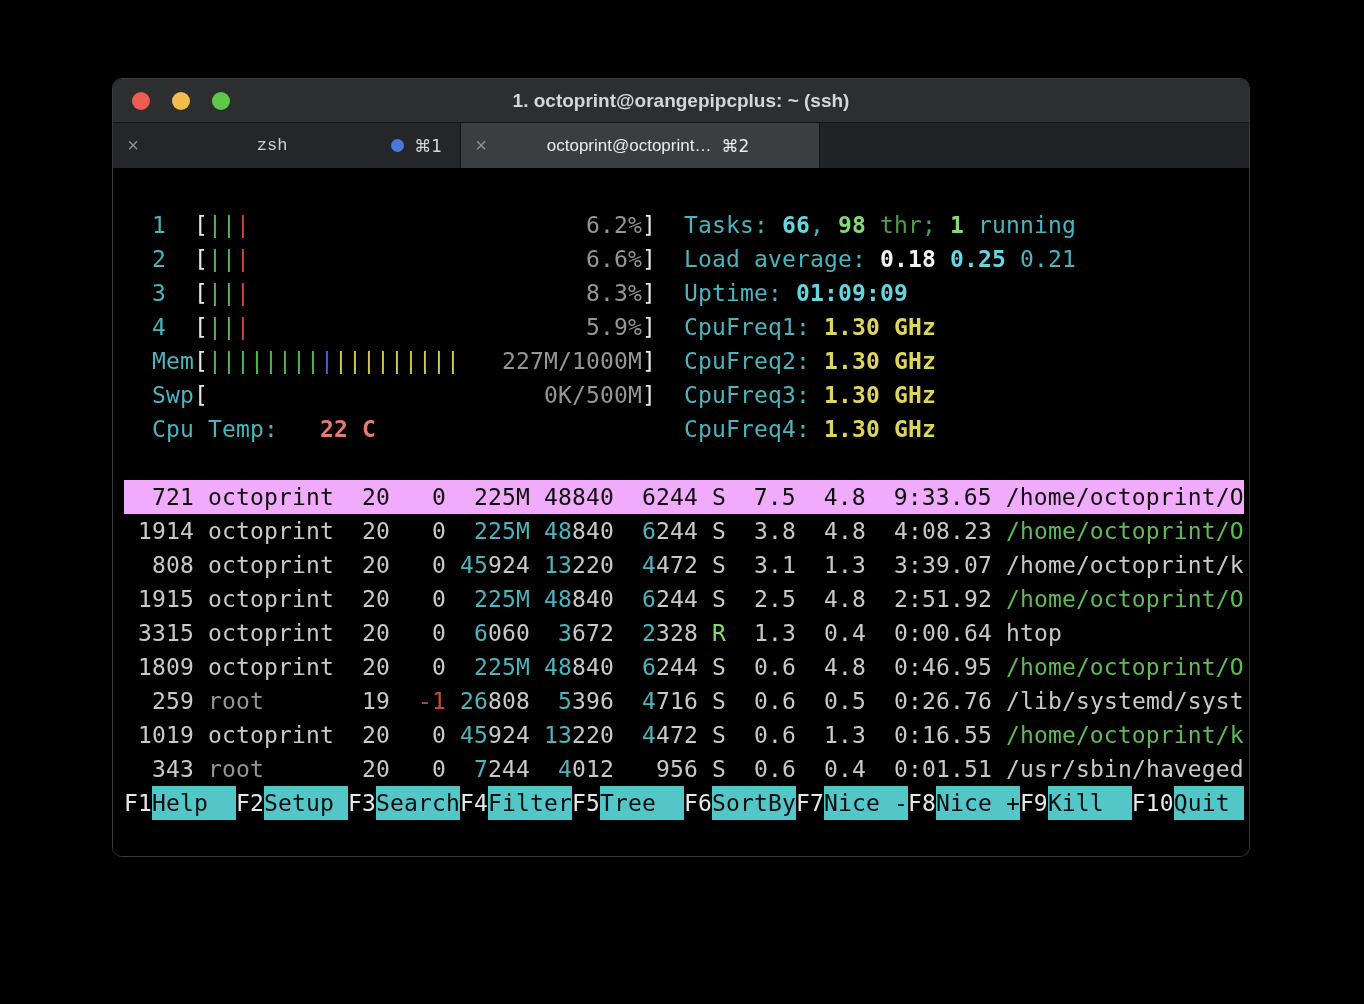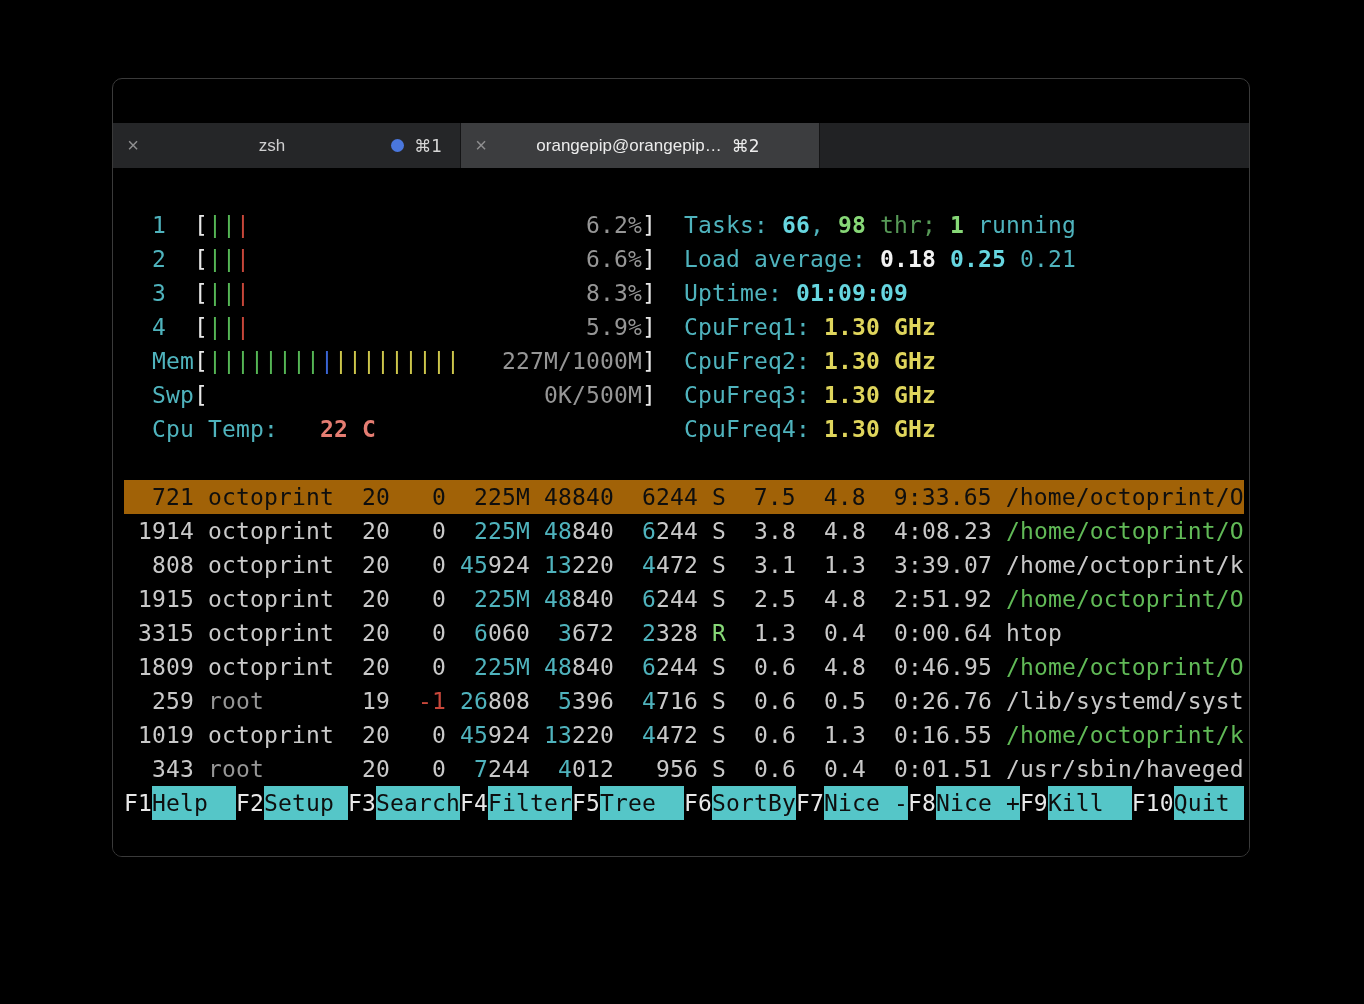--- a/index.html
+++ b/index.html
@@ -36,70 +36,76 @@
     color:var(--chrome_text); font-size:17px;
   }
   .tab.inactive { width:348px; background:var(--chrome_tab_inactive); }
   .tab.active   { width:359px; background:var(--chrome_tab_active); color:#ececec; }
   .tab .close {
     width:40px; text-align:center; font-size:20px; color:#8f8f90; cursor:default;
   }
   .tab .tab-center { flex:1; display:flex; align-items:center; justify-content:center; gap:10px; }
   .tab .dot { width:13px; height:13px; border-radius:50%; background:var(--tab_dot_blue); }
   .tab .shortcut { font-family:"DejaVu Sans","Liberation Sans",sans-serif; font-size:17px; }
-  .tab.inactive .tab-label { color:#cfcfd0; }
+  .tab.inactive .tab-label { color:#cfcfd0;font-family:Liberation Mono, monospace; }
 
   .terminal {
     position:absolute; left:0; top:89px; width:100%; height:690px;
     background:#000; padding:40px 0 0 11px;
     font-family:"DejaVu Sans Mono", monospace;
     font-size:23px; letter-spacing:0.15px;
     color:var(--def);
   }
   .tline { height:34px; white-space:pre; }
   .tline span {
     display:inline-block; height:34px; line-height:34px;
     vertical-align:top; white-space:pre;
   }
 </style>
 </head>
 <body>
 
 <div class="window">
 
+  <div class="titlebar">
+    <div class="traffic red"></div>
+    <div class="traffic yellow"></div>
+    <div class="traffic green"></div>
+    <div class="window-title">1. octoprint@orangepipcplus: ~ (ssh)</div>
+  </div>
 
   <div class="tabbar">
     <div class="tab inactive">
       <span class="close">×</span>
       <span class="tab-center">
         <span class="tab-label">zsh</span>
       </span>
       <span class="dot"></span>
       <span class="shortcut" style="margin:0 18px 0 10px;">⌘1</span>
     </div>
     <div class="tab active">
       <span class="close">×</span>
       <span class="tab-center">
-        <span class="tab-label">orangepip@orangepip…</span>
+        <span class="tab-label">octoprint@octoprint…</span>
         <span class="shortcut">⌘2</span>
       </span>
       <span style="width:24px;"></span>
     </div>
   </div>
 
   <div class="terminal">
       <div class="tline"><span style="color: rgb(79, 179, 189);">  1  </span><span style="color: rgb(232, 232, 232);">[</span><span style="color: rgb(85, 182, 85);">||</span><span style="color: rgb(200, 71, 58);">|</span><span style="color: rgb(201, 201, 201);">                        </span><span style="color: rgb(150, 150, 150);">6.2%</span><span style="color: rgb(232, 232, 232);">]</span><span style="color: rgb(201, 201, 201);">  </span><span style="color: rgb(79, 179, 189);">Tasks: </span><span style="color: rgb(103, 214, 224); font-weight: bold;">66</span><span style="color: rgb(79, 179, 189);">, </span><span style="color: rgb(135, 216, 119); font-weight: bold;">98</span><span style="color: rgb(201, 201, 201);"> </span><span style="color: rgb(87, 154, 87);">thr</span><span style="color: rgb(87, 154, 87);">; </span><span style="color: rgb(135, 216, 119); font-weight: bold;">1</span><span style="color: rgb(79, 179, 189);"> running</span></div>
       <div class="tline"><span style="color: rgb(79, 179, 189);">  2  </span><span style="color: rgb(232, 232, 232);">[</span><span style="color: rgb(85, 182, 85);">||</span><span style="color: rgb(200, 71, 58);">|</span><span style="color: rgb(201, 201, 201);">                        </span><span style="color: rgb(150, 150, 150);">6.6%</span><span style="color: rgb(232, 232, 232);">]</span><span style="color: rgb(201, 201, 201);">  </span><span style="color: rgb(79, 179, 189);">Load average: </span><span style="color: rgb(242, 242, 242); font-weight: bold;">0.18</span><span style="color: rgb(201, 201, 201);"> </span><span style="color: rgb(103, 214, 224); font-weight: bold;">0.25</span><span style="color: rgb(201, 201, 201);"> </span><span style="color: rgb(79, 179, 189);">0.21</span></div>
       <div class="tline"><span style="color: rgb(79, 179, 189);">  3  </span><span style="color: rgb(232, 232, 232);">[</span><span style="color: rgb(85, 182, 85);">||</span><span style="color: rgb(200, 71, 58);">|</span><span style="color: rgb(201, 201, 201);">                        </span><span style="color: rgb(150, 150, 150);">8.3%</span><span style="color: rgb(232, 232, 232);">]</span><span style="color: rgb(201, 201, 201);">  </span><span style="color: rgb(79, 179, 189);">Uptime: </span><span style="color: rgb(103, 214, 224); font-weight: bold;">01:09:09</span></div>
       <div class="tline"><span style="color: rgb(79, 179, 189);">  4  </span><span style="color: rgb(232, 232, 232);">[</span><span style="color: rgb(85, 182, 85);">||</span><span style="color: rgb(200, 71, 58);">|</span><span style="color: rgb(201, 201, 201);">                        </span><span style="color: rgb(150, 150, 150);">5.9%</span><span style="color: rgb(232, 232, 232);">]</span><span style="color: rgb(201, 201, 201);">  </span><span style="color: rgb(79, 179, 189);">CpuFreq1: </span><span style="color: rgb(223, 213, 92); font-weight: bold;">1.30 GHz</span></div>
       <div class="tline"><span style="color: rgb(79, 179, 189);">  Mem</span><span style="color: rgb(232, 232, 232);">[</span><span style="color: rgb(85, 182, 85);">||||||||</span><span style="color: rgb(58, 101, 213);">|</span><span style="color: rgb(205, 198, 75);">|||||||||</span><span style="color: rgb(201, 201, 201);">   </span><span style="color: rgb(150, 150, 150);">227M/1000M</span><span style="color: rgb(232, 232, 232);">]</span><span style="color: rgb(201, 201, 201);">  </span><span style="color: rgb(79, 179, 189);">CpuFreq2: </span><span style="color: rgb(223, 213, 92); font-weight: bold;">1.30 GHz</span></div>
       <div class="tline"><span style="color: rgb(79, 179, 189);">  Swp</span><span style="color: rgb(232, 232, 232);">[</span><span style="color: rgb(201, 201, 201);">                        </span><span style="color: rgb(150, 150, 150);">0K/500M</span><span style="color: rgb(232, 232, 232);">]</span><span style="color: rgb(201, 201, 201);">  </span><span style="color: rgb(79, 179, 189);">CpuFreq3: </span><span style="color: rgb(223, 213, 92); font-weight: bold;">1.30 GHz</span></div>
       <div class="tline"><span style="color: rgb(79, 179, 189);">  Cpu Temp:</span><span style="color: rgb(201, 201, 201);">   </span><span style="color: rgb(229, 125, 114); font-weight: bold;">22 C</span><span style="color: rgb(201, 201, 201);">                      </span><span style="color: rgb(79, 179, 189);">CpuFreq4: </span><span style="color: rgb(223, 213, 92); font-weight: bold;">1.30 GHz</span></div>
       <div class="tline"></div>
-      <div class="tline"><span style="color: rgb(14, 14, 14); background-color: #a16207;">  721 octoprint  20   0  225M 48840  6244 S  7.5  4.8  9:33.65 /home/octoprint/O</span></div>
+      <div class="tline"><span style="color: rgb(14, 14, 14); background-color: #f0abfc;">  721 octoprint  20   0  225M 48840  6244 S  7.5  4.8  9:33.65 /home/octoprint/O</span></div>
       <div class="tline"><span style="color: rgb(201, 201, 201);"> 1914 octoprint  20   0  </span><span style="color: rgb(79, 179, 189);">225M</span><span style="color: rgb(201, 201, 201);"> </span><span style="color: rgb(79, 179, 189);">48</span><span style="color: rgb(201, 201, 201);">840</span><span style="color: rgb(201, 201, 201);">  </span><span style="color: rgb(79, 179, 189);">6</span><span style="color: rgb(201, 201, 201);">244</span><span style="color: rgb(201, 201, 201);"> S  3.8  4.8  4:08.23 </span><span style="color: rgb(97, 186, 87);">/home/octoprint/O</span></div>
       <div class="tline"><span style="color: rgb(201, 201, 201);">  808 octoprint  20   0 </span><span style="color: rgb(79, 179, 189);">45</span><span style="color: rgb(201, 201, 201);">924</span><span style="color: rgb(201, 201, 201);"> </span><span style="color: rgb(79, 179, 189);">13</span><span style="color: rgb(201, 201, 201);">220</span><span style="color: rgb(201, 201, 201);">  </span><span style="color: rgb(79, 179, 189);">4</span><span style="color: rgb(201, 201, 201);">472</span><span style="color: rgb(201, 201, 201);"> S  3.1  1.3  3:39.07 </span><span style="color: rgb(201, 201, 201);">/home/octoprint/k</span></div>
       <div class="tline"><span style="color: rgb(201, 201, 201);"> 1915 octoprint  20   0  </span><span style="color: rgb(79, 179, 189);">225M</span><span style="color: rgb(201, 201, 201);"> </span><span style="color: rgb(79, 179, 189);">48</span><span style="color: rgb(201, 201, 201);">840</span><span style="color: rgb(201, 201, 201);">  </span><span style="color: rgb(79, 179, 189);">6</span><span style="color: rgb(201, 201, 201);">244</span><span style="color: rgb(201, 201, 201);"> S  2.5  4.8  2:51.92 </span><span style="color: rgb(97, 186, 87);">/home/octoprint/O</span></div>
       <div class="tline"><span style="color: rgb(201, 201, 201);"> 3315 octoprint  20   0  </span><span style="color: rgb(79, 179, 189);">6</span><span style="color: rgb(201, 201, 201);">060</span><span style="color: rgb(201, 201, 201);">  </span><span style="color: rgb(79, 179, 189);">3</span><span style="color: rgb(201, 201, 201);">672</span><span style="color: rgb(201, 201, 201);">  </span><span style="color: rgb(79, 179, 189);">2</span><span style="color: rgb(201, 201, 201);">328</span><span style="color: rgb(201, 201, 201);"> </span><span style="color: rgb(135, 216, 119);">R</span><span style="color: rgb(201, 201, 201);">  1.3  0.4  0:00.64 </span><span style="color: rgb(201, 201, 201);">htop</span></div>
       <div class="tline"><span style="color: rgb(201, 201, 201);"> 1809 octoprint  20   0  </span><span style="color: rgb(79, 179, 189);">225M</span><span style="color: rgb(201, 201, 201);"> </span><span style="color: rgb(79, 179, 189);">48</span><span style="color: rgb(201, 201, 201);">840</span><span style="color: rgb(201, 201, 201);">  </span><span style="color: rgb(79, 179, 189);">6</span><span style="color: rgb(201, 201, 201);">244</span><span style="color: rgb(201, 201, 201);"> S  0.6  4.8  0:46.95 </span><span style="color: rgb(97, 186, 87);">/home/octoprint/O</span></div>
       <div class="tline"><span style="color: rgb(201, 201, 201);">  259 </span><span style="color: rgb(150, 150, 150);">root     </span><span style="color: rgb(201, 201, 201);">  19  </span><span style="color: rgb(200, 71, 58);">-1</span><span style="color: rgb(201, 201, 201);"> </span><span style="color: rgb(79, 179, 189);">26</span><span style="color: rgb(201, 201, 201);">808</span><span style="color: rgb(201, 201, 201);">  </span><span style="color: rgb(79, 179, 189);">5</span><span style="color: rgb(201, 201, 201);">396</span><span style="color: rgb(201, 201, 201);">  </span><span style="color: rgb(79, 179, 189);">4</span><span style="color: rgb(201, 201, 201);">716</span><span style="color: rgb(201, 201, 201);"> S  0.6  0.5  0:26.76 </span><span style="color: rgb(201, 201, 201);">/lib/systemd/syst</span></div>
       <div class="tline"><span style="color: rgb(201, 201, 201);"> 1019 octoprint  20   0 </span><span style="color: rgb(79, 179, 189);">45</span><span style="color: rgb(201, 201, 201);">924</span><span style="color: rgb(201, 201, 201);"> </span><span style="color: rgb(79, 179, 189);">13</span><span style="color: rgb(201, 201, 201);">220</span><span style="color: rgb(201, 201, 201);">  </span><span style="color: rgb(79, 179, 189);">4</span><span style="color: rgb(201, 201, 201);">472</span><span style="color: rgb(201, 201, 201);"> S  0.6  1.3  0:16.55 </span><span style="color: rgb(97, 186, 87);">/home/octoprint/k</span></div>
       <div class="tline"><span style="color: rgb(201, 201, 201);">  343 </span><span style="color: rgb(150, 150, 150);">root     </span><span style="color: rgb(201, 201, 201);">  20   0  </span><span style="color: rgb(79, 179, 189);">7</span><span style="color: rgb(201, 201, 201);">244</span><span style="color: rgb(201, 201, 201);">  </span><span style="color: rgb(79, 179, 189);">4</span><span style="color: rgb(201, 201, 201);">012</span><span style="color: rgb(201, 201, 201);">   </span><span style="color: rgb(201, 201, 201);">956</span><span style="color: rgb(201, 201, 201);"> S  0.6  0.4  0:01.51 </span><span style="color: rgb(201, 201, 201);">/usr/sbin/haveged</span></div>
       <div class="tline"><span style="color: rgb(232, 232, 232);">F1</span><span style="color: rgb(14, 14, 14); background-color: rgb(85, 198, 200);">Help  </span><span style="color: rgb(232, 232, 232);">F2</span><span style="color: rgb(14, 14, 14); background-color: rgb(85, 198, 200);">Setup </span><span style="color: rgb(232, 232, 232);">F3</span><span style="color: rgb(14, 14, 14); background-color: rgb(85, 198, 200);">Search</span><span style="color: rgb(232, 232, 232);">F4</span><span style="color: rgb(14, 14, 14); background-color: rgb(85, 198, 200);">Filter</span><span style="color: rgb(232, 232, 232);">F5</span><span style="color: rgb(14, 14, 14); background-color: rgb(85, 198, 200);">Tree  </span><span style="color: rgb(232, 232, 232);">F6</span><span style="color: rgb(14, 14, 14); background-color: rgb(85, 198, 200);">SortBy</span><span style="color: rgb(232, 232, 232);">F7</span><span style="color: rgb(14, 14, 14); background-color: rgb(85, 198, 200);">Nice -</span><span style="color: rgb(232, 232, 232);">F8</span><span style="color: rgb(14, 14, 14); background-color: rgb(85, 198, 200);">Nice +</span><span style="color: rgb(232, 232, 232);">F9</span><span style="color: rgb(14, 14, 14); background-color: rgb(85, 198, 200);">Kill  </span><span style="color: rgb(232, 232, 232);">F10</span><span style="color: rgb(14, 14, 14); background-color: rgb(85, 198, 200);">Quit </span></div>
     </div>

